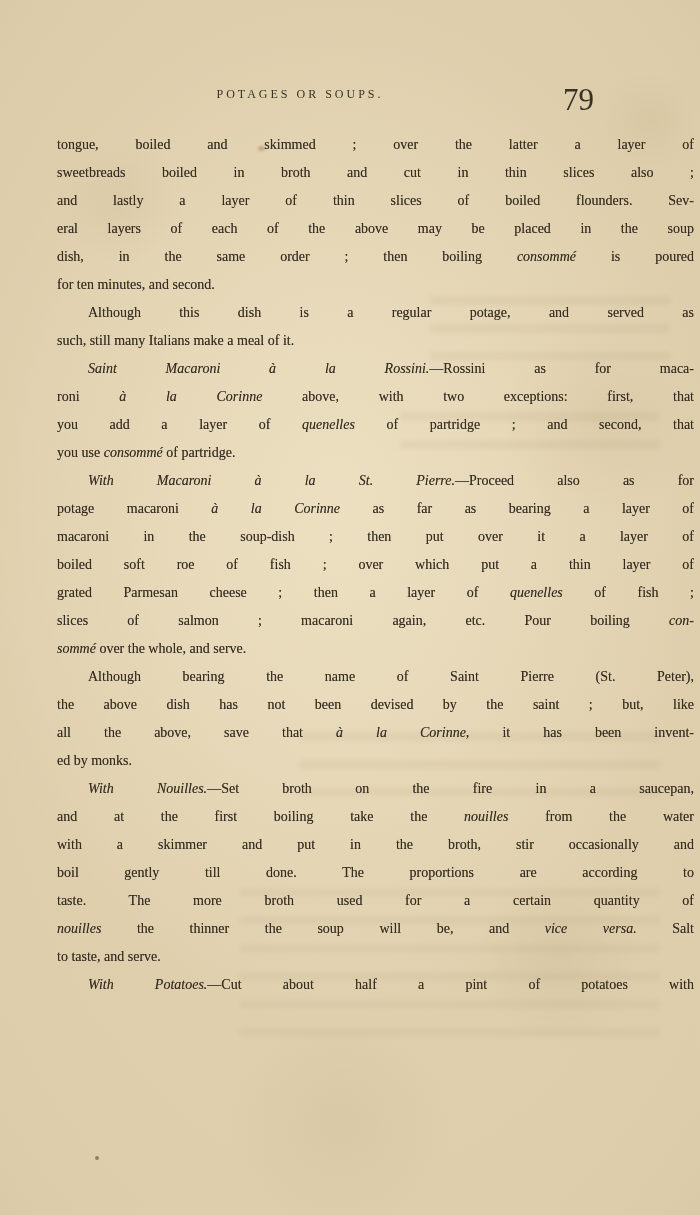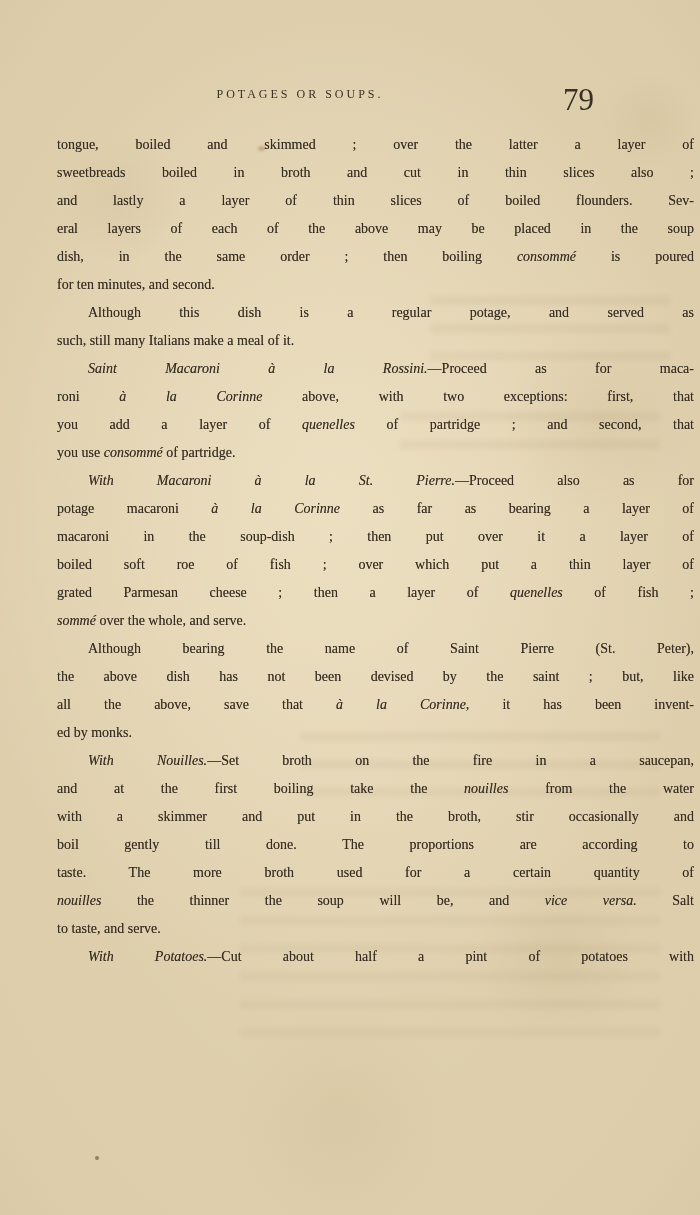--- a/index.html
+++ b/index.html
@@ -68,31 +68,32 @@
         <div class="line"><span>and lastly a layer of thin slices of boiled flounders. Sev-</span></div>
         <div class="line"><span>eral layers of each of the above may be placed in the soup</span></div>
         <div class="line"><span>dish, in the same order ; then boiling </span><i>consommé</i><span> is poured</span></div>
         <div class="line last"><span>for ten minutes, and second.</span></div>
       </div>
       <div class="para indent">
         <div class="line"><span>Although this dish is a regular potage, and served as</span></div>
         <div class="line last"><span>such, still many Italians make a meal of it.</span></div>
       </div>
       <div class="para indent">
-        <div class="line"><i>Saint Macaroni à la Rossini.</i><span>—Proceed as for maca-</span></div>
+        <div class="line"><i>Saint Macaroni à la Rossini.</i><span>—Rossini as for maca-</span></div>
         <div class="line"><span>roni </span><i>à la Corinne</i><span> above, with two exceptions: first, that</span></div>
         <div class="line"><span>you add a layer of </span><i>quenelles</i><span> of partridge ; and second, that</span></div>
         <div class="line last"><span>you use </span><i>consommé</i><span> of partridge.</span></div>
       </div>
       <div class="para indent">
         <div class="line"><i>With Macaroni à la St. Pierre.</i><span>—Proceed also as for</span></div>
         <div class="line"><span>potage macaroni </span><i>à la Corinne</i><span> as far as bearing a layer of</span></div>
         <div class="line"><span>macaroni in the soup-dish ; then put over it a layer of</span></div>
         <div class="line"><span>boiled soft roe of fish ; over which put a thin layer of</span></div>
         <div class="line"><span>grated Parmesan cheese ; then a layer of </span><i>quenelles</i><span> of fish ;</span></div>
+        <div class="line"><span>slices of salmon ; macaroni again, etc. Pour boiling </span><i>con-</i></div>
         <div class="line last"><i>sommé</i><span> over the whole, and serve.</span></div>
       </div>
       <div class="para indent">
         <div class="line"><span>Although bearing the name of Saint Pierre (St. Peter),</span></div>
         <div class="line"><span>the above dish has not been devised by the saint ; but, like</span></div>
         <div class="line"><span>all the above, save that </span><i>à la Corinne,</i><span> it has been invent-</span></div>
         <div class="line last"><span>ed by monks.</span></div>
       </div>
       <div class="para indent">
         <div class="line"><i>With Nouilles.</i><span>—Set broth on the fire in a saucepan,</span></div>

